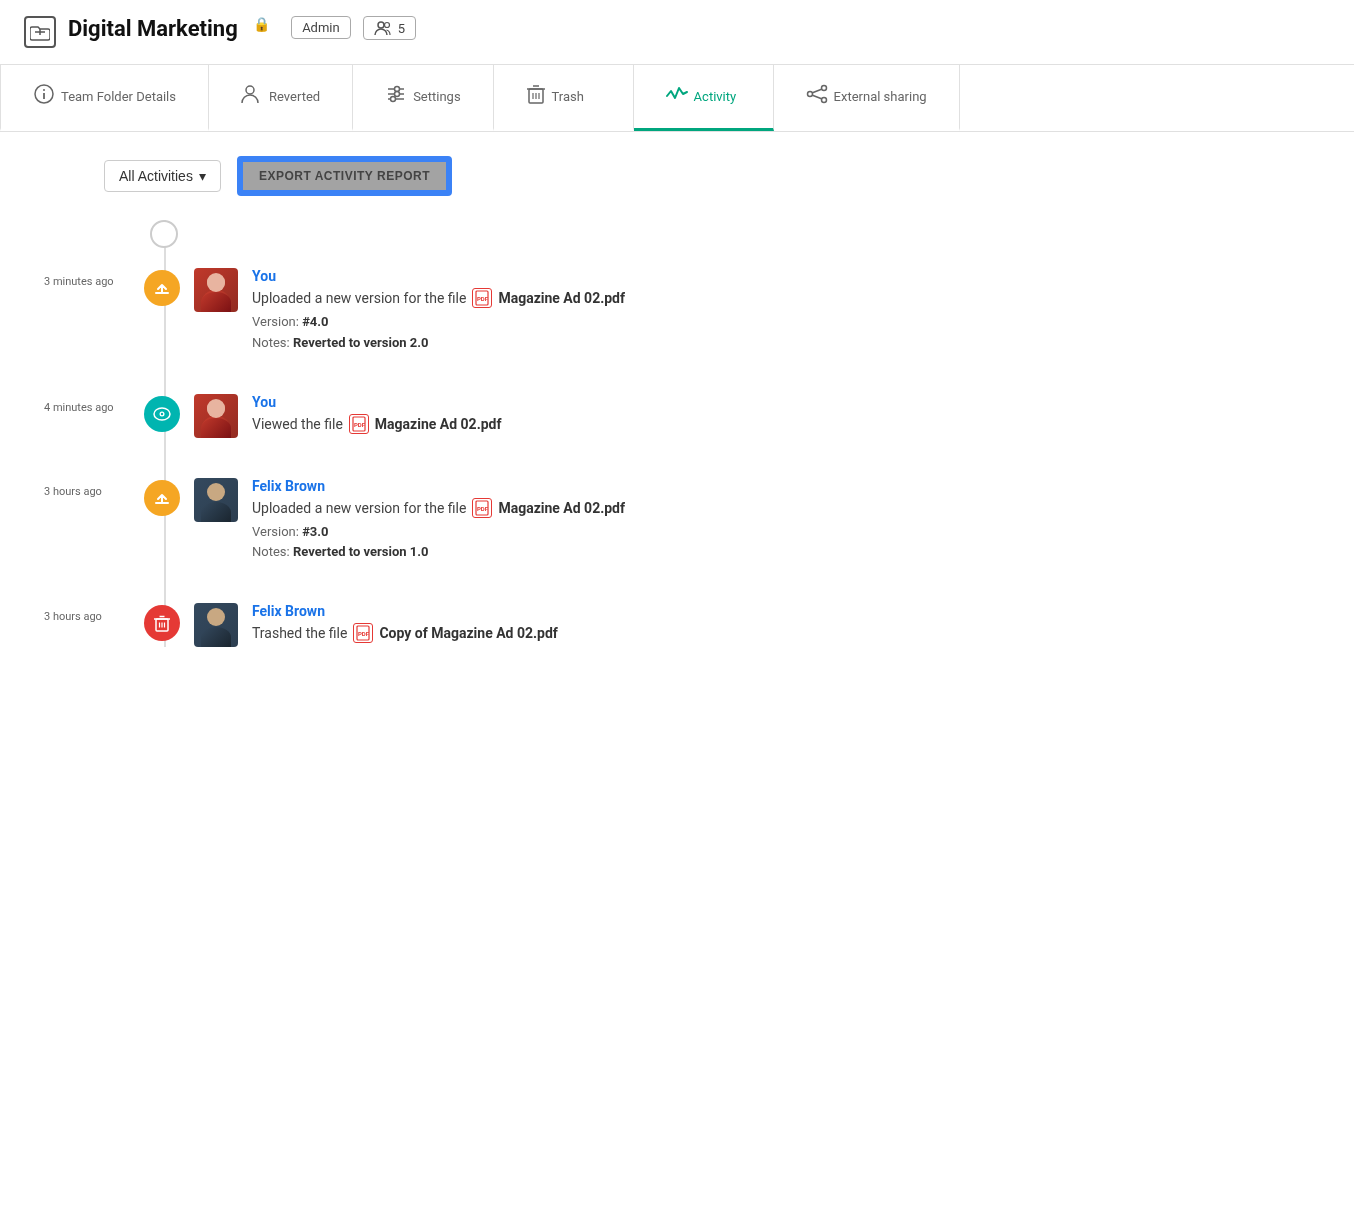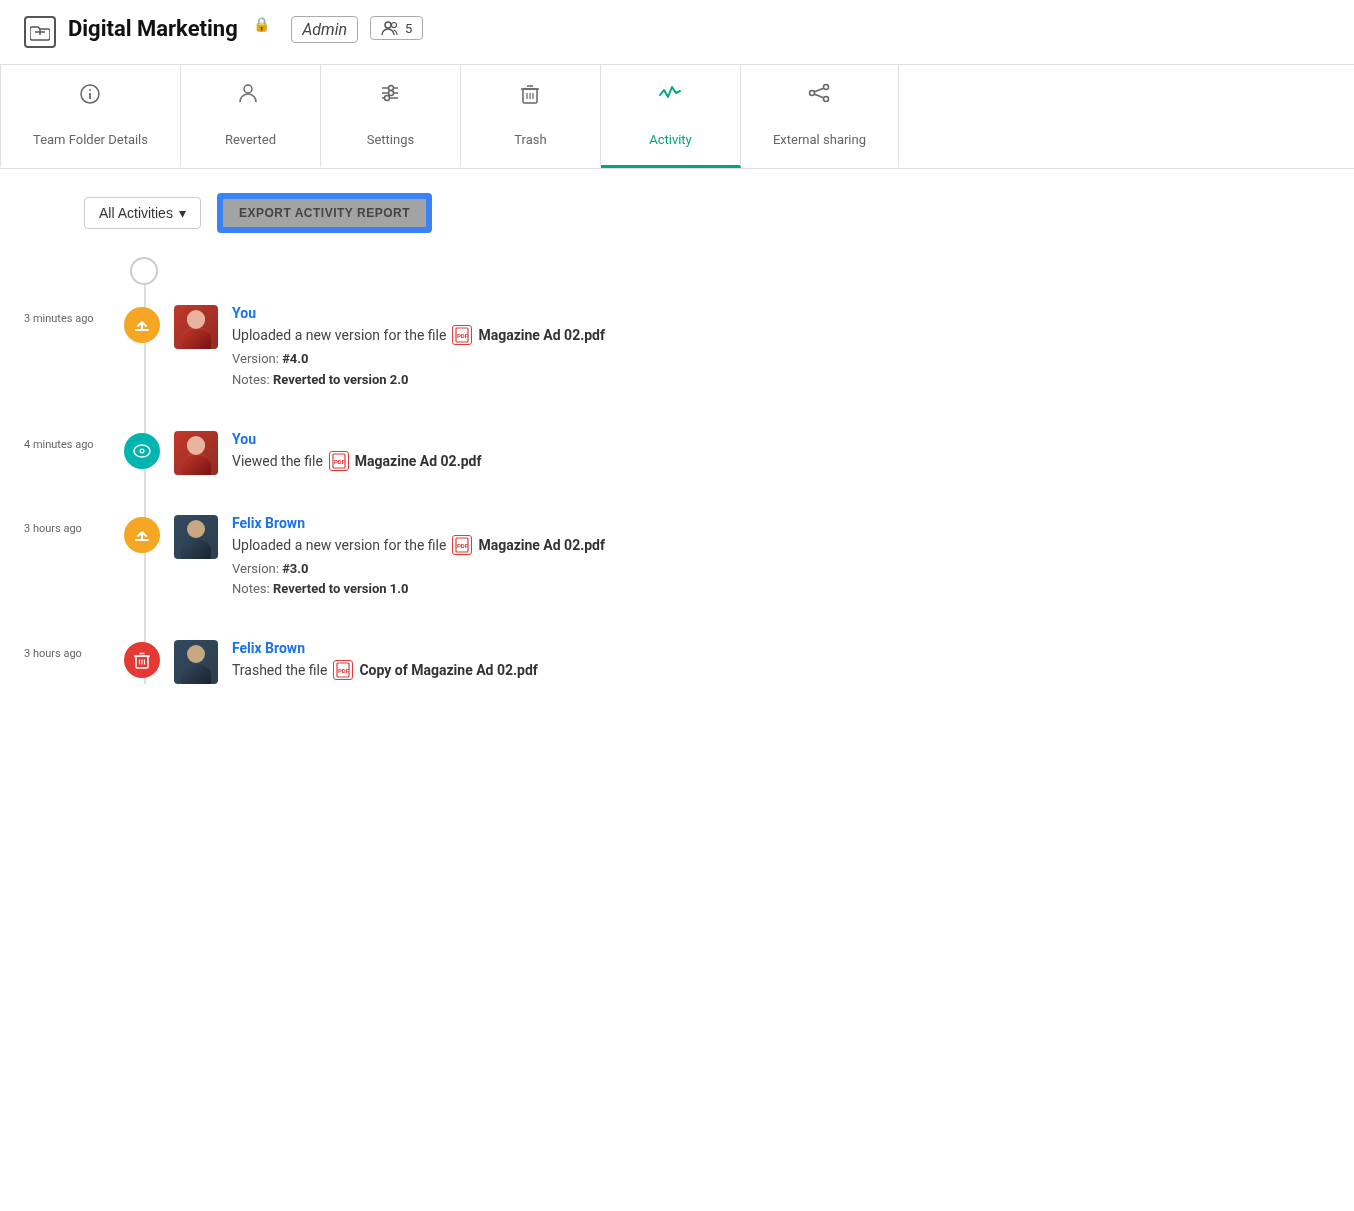--- a/index.html
+++ b/index.html
@@ -25,66 +25,64 @@
       font-weight: 700;
       color: #111;
     }
     .lock-icon {
       font-size: 14px; color: #555; margin-left: 4px;
     }
     .admin-badge {
       border: 1px solid #aaa;
       border-radius: 4px;
       padding: 3px 10px;
-      font-size: 16px;
+      font-size: 13px;
       color: #444;
       margin-left: 8px;
-      font-style: italic;
     }
     .members-badge {
       display: flex;
       align-items: center;
       gap: 6px;
       border: 1px solid #aaa;
       border-radius: 4px;
       padding: 3px 10px;
       font-size: 13px;
       color: #444;
     }
 
     
     .tabs {
       display: flex;
       border-bottom: 1px solid #e0e0e0;
     }
     .tab {
       display: flex;
-      flex-direction: column;
+      flex-direction: row;
       align-items: center;
-      gap: 22px;
+      gap: 6px;
       padding: 18px 32px;
       cursor: pointer;
       color: #666;
       font-size: 13px;
       border-right: 1px solid #e0e0e0;
       border-bottom: 3px solid transparent;
       transition: color 0.2s;
       min-width: 140px;
-      justify-content: space-between;
     }
     .tab:first-child { border-left: 1px solid #e0e0e0; }
     .tab.active {
       color: #00a67e;
       border-bottom: 3px solid #00a67e;
     }
     .tab-icon { font-size: 20px; }
 
     
     .content {
-      padding: 24px 24px;
+      padding: 24px 44px;
       max-width: 900px;
     }
 
     
     .toolbar {
       display: flex;
       align-items: center;
       gap: 16px;
       margin-bottom: 24px;
       margin-left: 60px;

